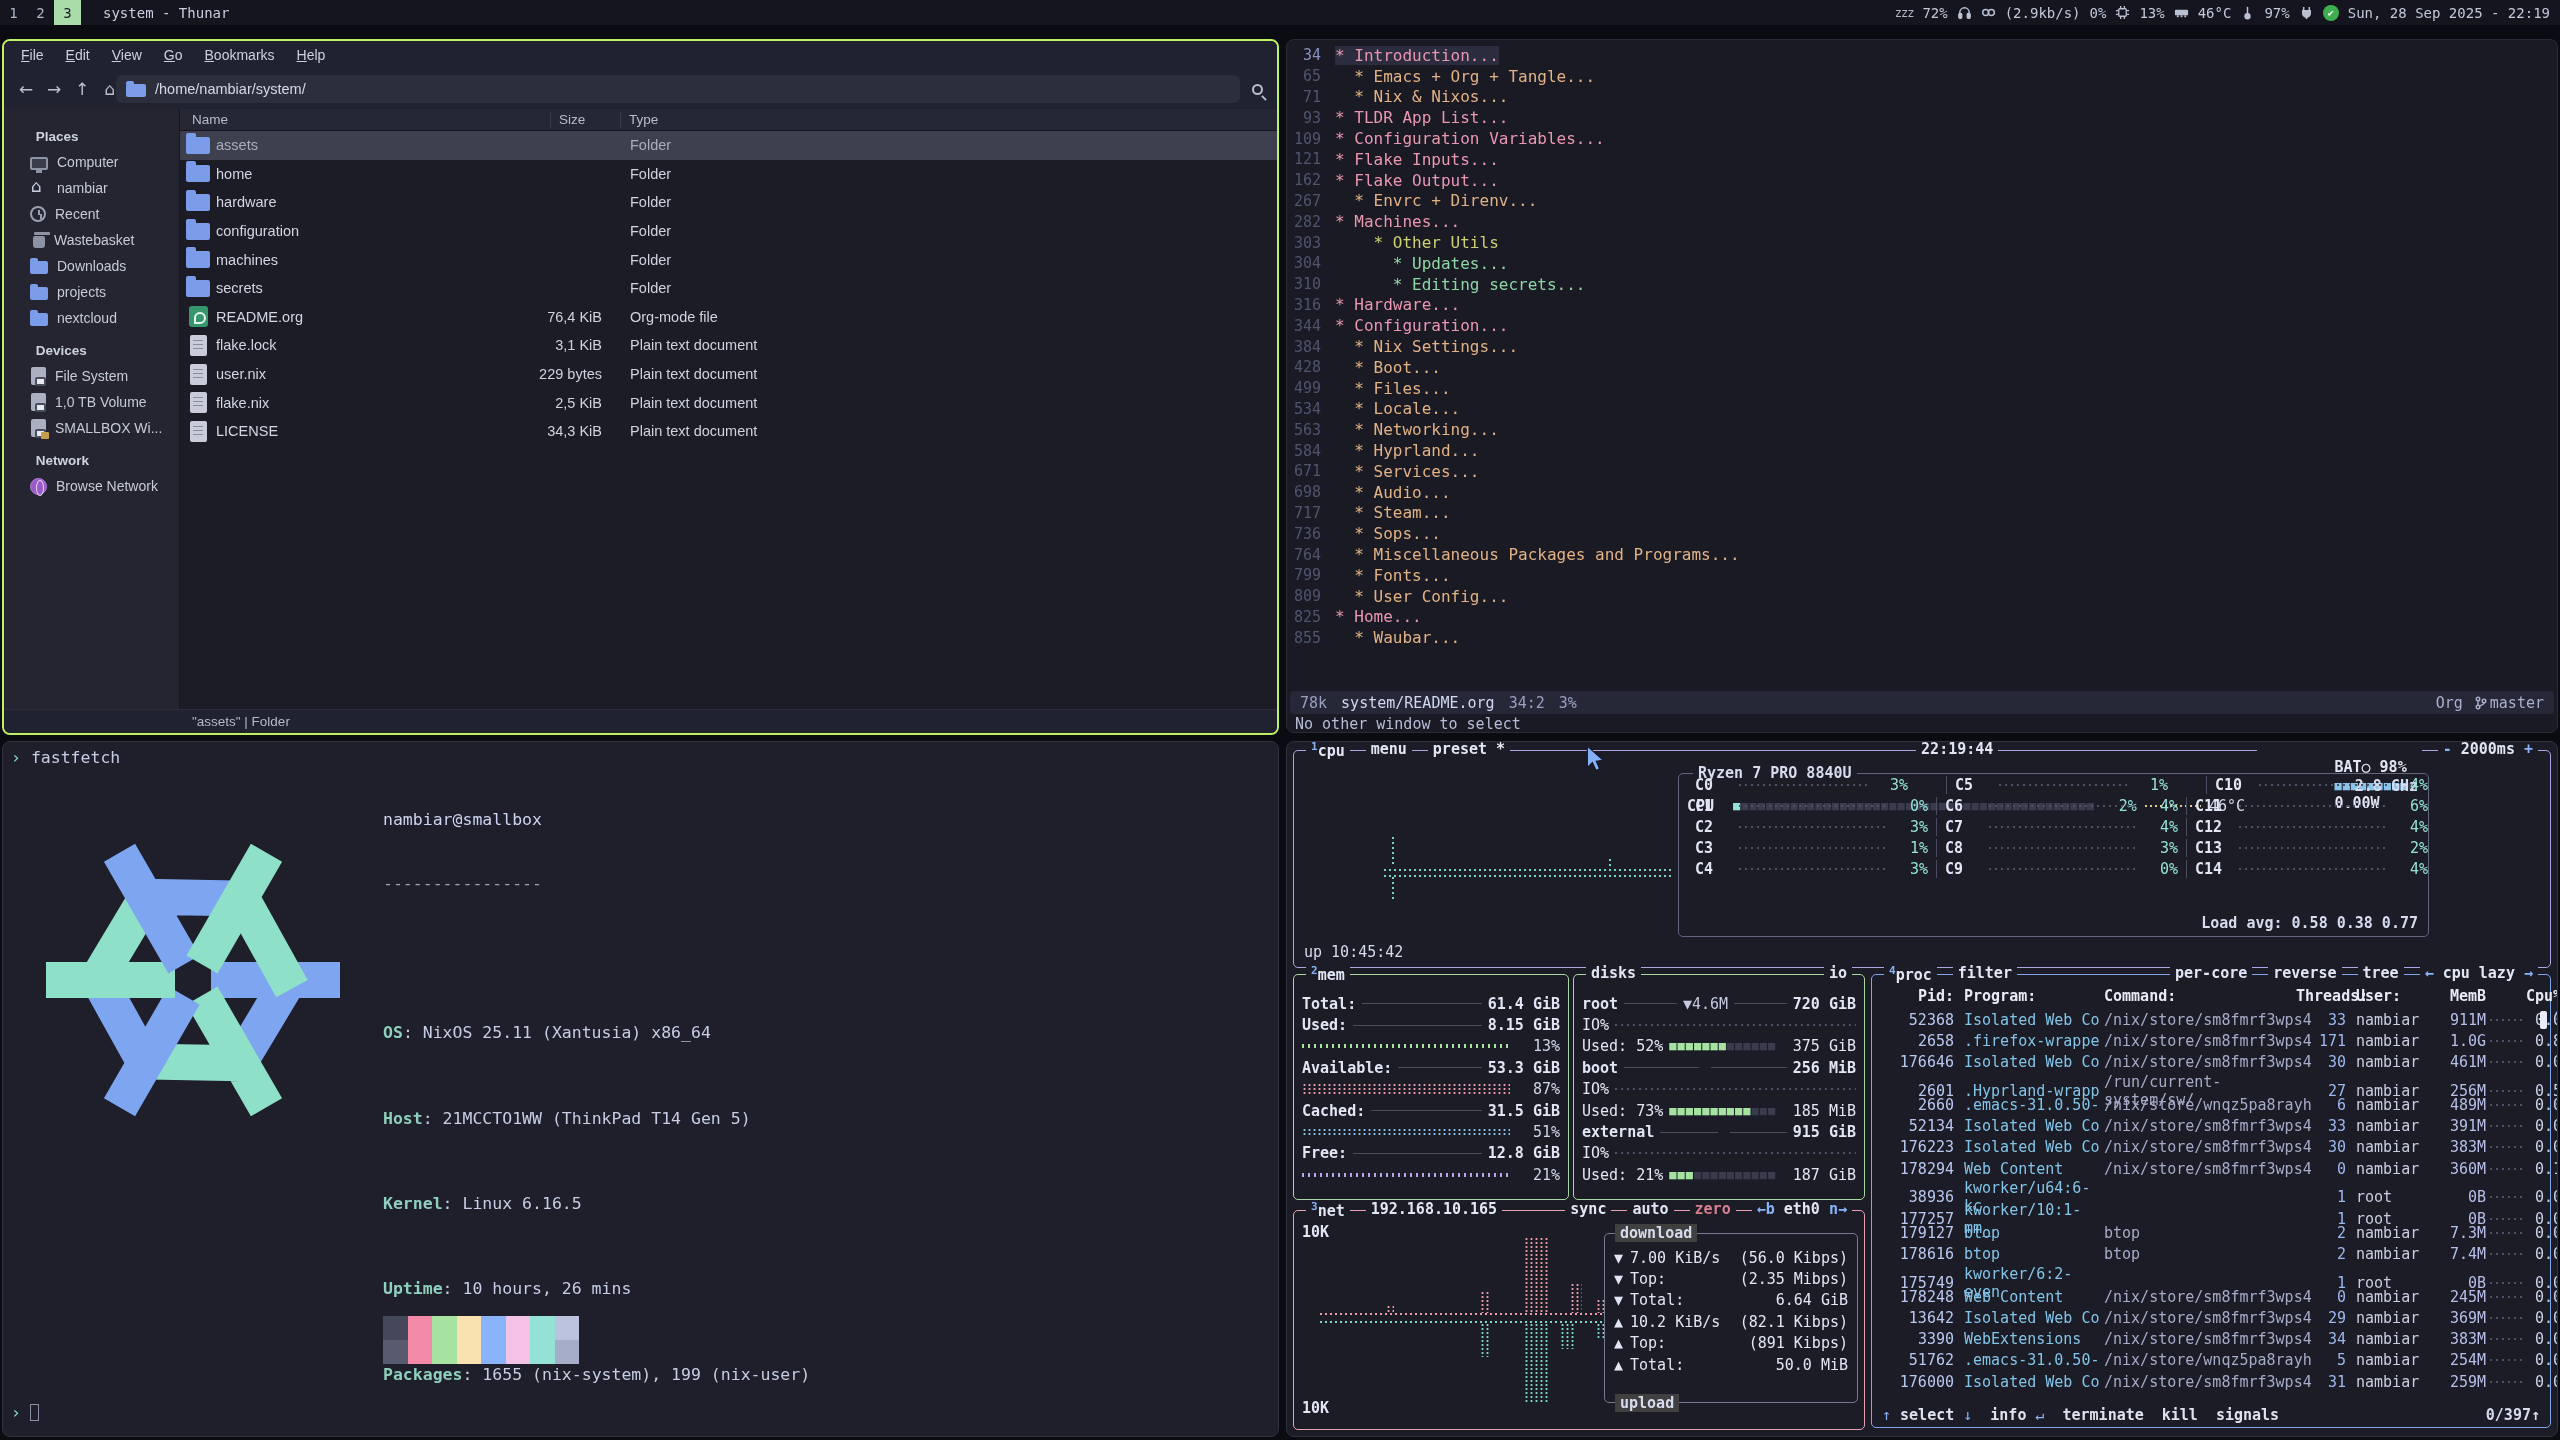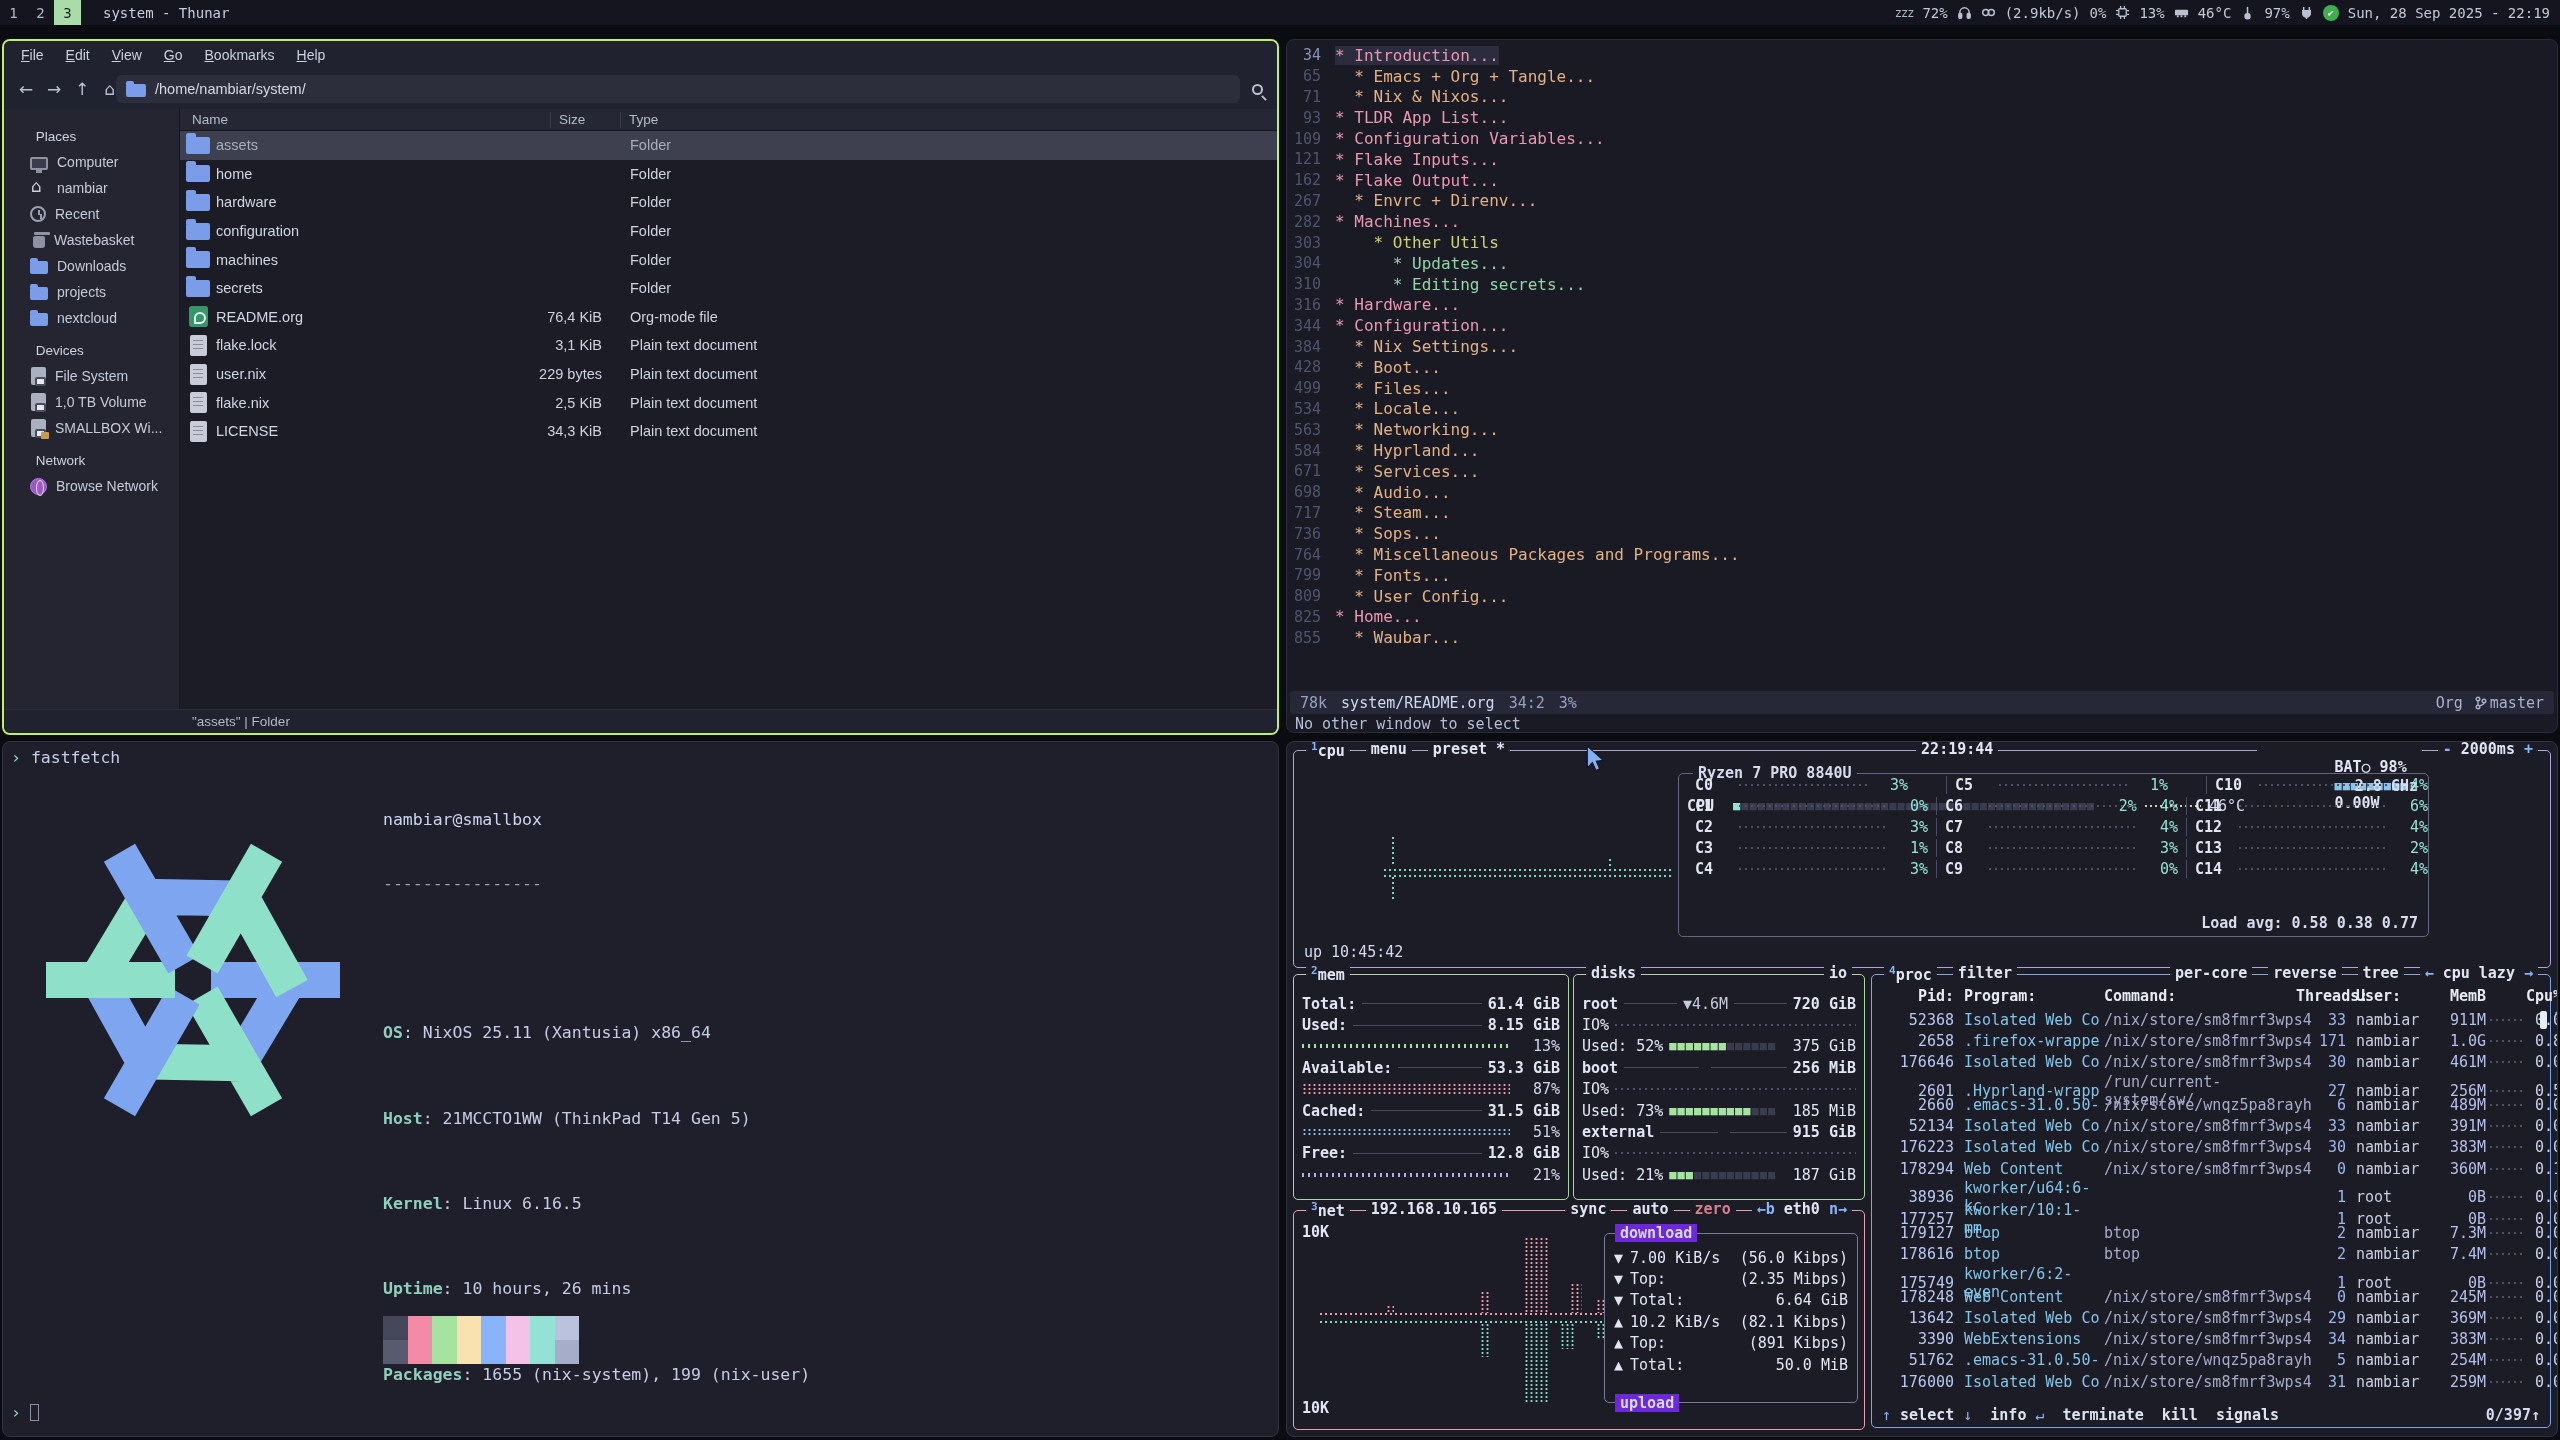--- a/index.html
+++ b/index.html
@@ -32,21 +32,21 @@
   .tbtn { width:28px; height:28px; display:flex; align-items:center; justify-content:center;
           color:#b9bfce; font-size:17px; border-radius:4px; font-family:"DejaVu Sans",sans-serif; }
   .tpath { position:absolute; left:112px; top:6px; width:1124px; height:28px; background:#2d2e3c;
            border-radius:6px; display:flex; align-items:center; padding:0 10px; gap:9px; color:#d5dae6; font-size:14.5px; }
   .tsearch { position:absolute; right:8px; top:8px; width:24px; height:24px; display:flex; align-items:center; justify-content:center; }
   .lens { width:11px; height:11px; border:2px solid #b9bfce; border-radius:50%; position:relative; }
   .lens::after { content:""; position:absolute; width:2px; height:6px; background:#b9bfce;
                  left:9px; top:9px; transform:rotate(-45deg); }
   .tbody { position:absolute; left:0; top:68px; right:0; bottom:24px; display:flex; }
   .tside { width:176px; background:#242531; border-right:1px solid #161721; padding-top:8px; overflow:hidden; }
-  .sb-header { font-weight:normal; font-size:13.5px; color:#ced3e0; padding:6px 0 5px 10px; }
+  .sb-header { font-weight:bold; font-size:13.5px; color:#ced3e0; padding:6px 0 5px 10px; }
   .sb-item { display:flex; align-items:center; gap:9px; padding:4px 0 4px 26px; color:#c6cbd8; font-size:14px; height:26px; }
   .flist { flex:1; background:#1b1c26; position:relative; }
   .fhead { height:22px; background:#262735; border-bottom:1px solid #15161f; position:relative;
            font-size:13.5px; color:#b6bcc9; }
   .fhead .hName { position:absolute; left:12px; top:3px; }
   .fhead .hSize { position:absolute; left:370px; top:3px; padding-left:8px; border-left:1px solid #3a3b48; height:16px; }
   .fhead .hType { position:absolute; left:440px; top:3px; padding-left:8px; border-left:1px solid #3a3b48; height:16px; }
   .frow { display:flex; align-items:center; height:28.6px; }
   .frow .fic { width:36px; display:flex; justify-content:center; }
   .frow .fname { width:206px; }
@@ -177,21 +177,21 @@
 
   .scale { position:absolute; left:8px; color:#e2e6f4; font-weight:bold; }
   .ngraph { position:absolute; left:26px; top:20px; width:350px; height:180px; }
   .nline-d { position:absolute; left:0; width:100%; height:2px; top:82px;
              background:repeating-linear-gradient(90deg,#ef9bab 0 2px,transparent 2px 5px); }
   .nline-u { position:absolute; left:0; width:100%; height:2px; top:90px;
              background:repeating-linear-gradient(90deg,#7fd7c4 0 2px,transparent 2px 5px); }
   .spd { position:absolute; background-image:radial-gradient(#ef9bab 1px, transparent 1.3px); background-size:5px 4px; bottom:calc(100% - 82px); }
   .spu { position:absolute; background-image:radial-gradient(#7fd7c4 1px, transparent 1.3px); background-size:5px 4px; top:92px; }
   .netpanel { position:absolute; left:310px; top:22px; width:254px; height:170px; border:1px solid #777b92; border-radius:5px; background:#1b1c26; }
-  .np-title { position:absolute; background:#6d28d9; padding:0 5px; font-weight:bold; left:10px; }
+  .np-title { position:absolute; background:#404040; padding:0 5px; font-weight:bold; left:10px; }
   .nprow { display:flex; height:21.4px; align-items:center; padding:0 9px; gap:7px; white-space:pre; }
   .nprows { position:absolute; top:13px; left:0; right:0; }
   .npar { color:#e2e6f4; } .npa { color:#e2e6f4; } .npb { margin-left:auto; color:#e2e6f4; }
 
   .phead { position:absolute; top:12px; left:8px; right:8px; display:grid;
            grid-template-columns:74px 150px 192px 50px 84px 56px 40px 36px; font-weight:bold; color:#e8ebf6; }
   .prows { position:absolute; top:34px; left:8px; right:8px; }
   .prow2 { display:grid; grid-template-columns:74px 150px 192px 50px 84px 56px 40px 36px; height:21.3px; align-items:center; }
   .c-pid { text-align:right; color:#b9c8f0; }
   .c-prog { padding-left:10px; color:#82c5e8; }

